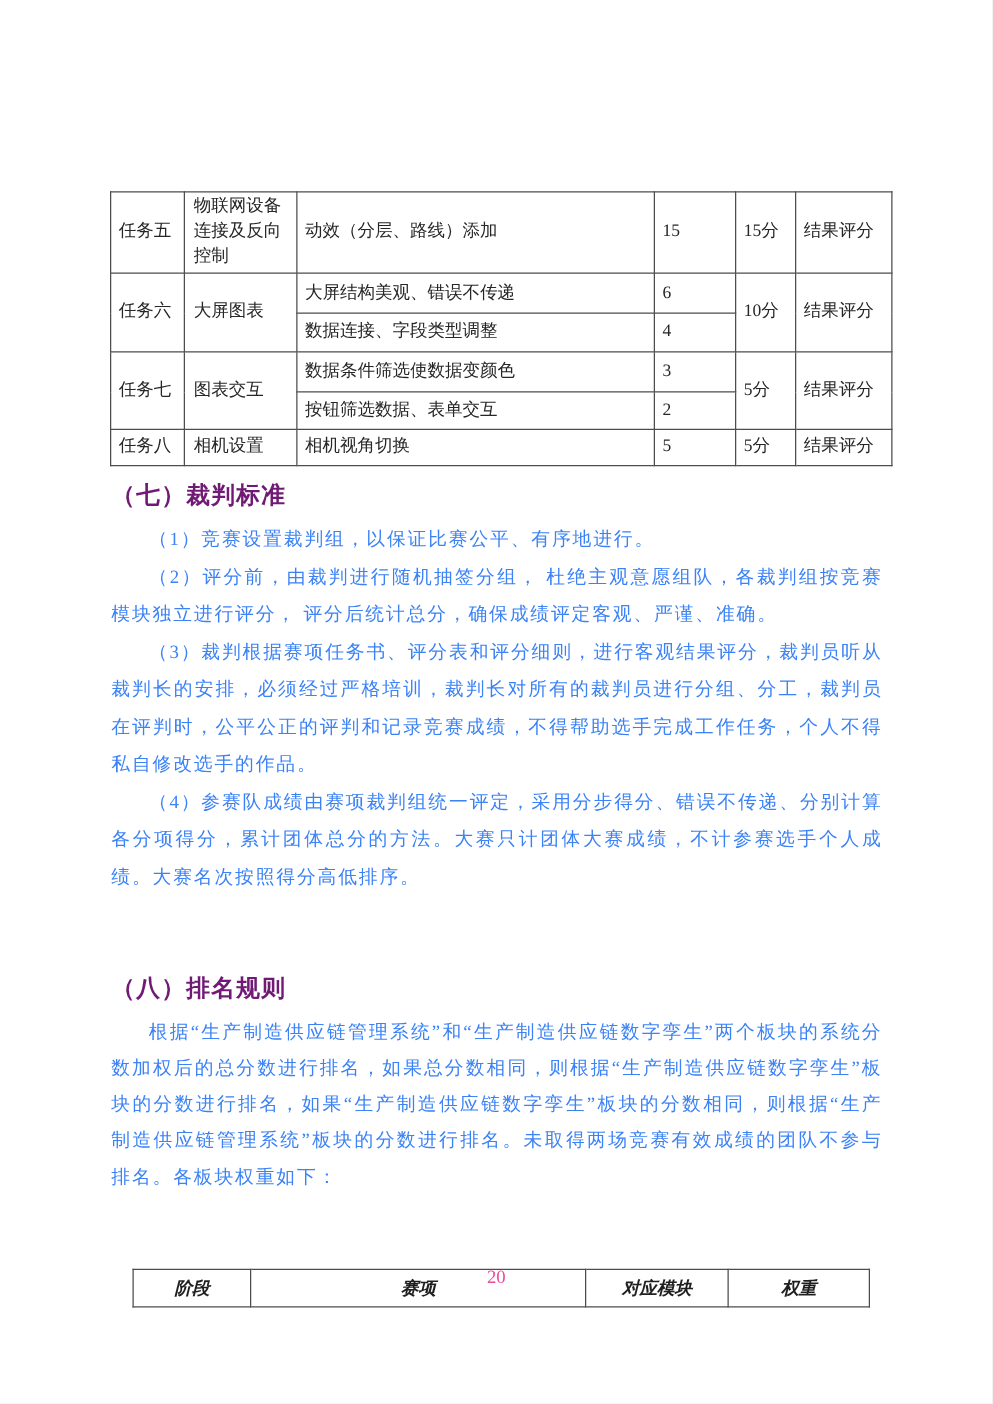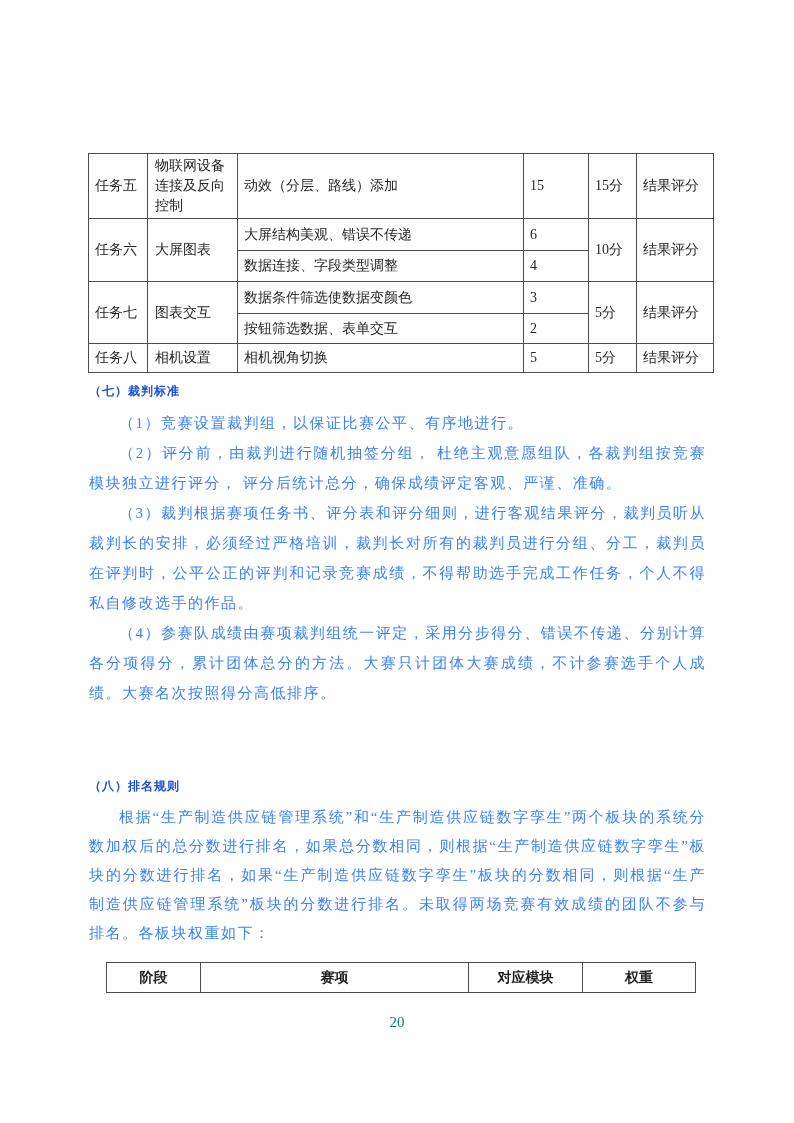--- a/index.html
+++ b/index.html
@@ -42,65 +42,66 @@
   .r6 { height: 29px; }
 
   
   .section {
     position: absolute;
     left: 89px;
     width: 617px;
     font-size: 15px;
   }
   .section-heading {
-    font-size: 12px;
+    font-size: 19px;
     font-weight: bold;
-    color: #1d4ed8;
+    color: #701a75;
     letter-spacing: 1px;
     margin: 0 0 8px 0;
   }
   .section p {
     line-height: 30px;
     text-indent: 2em;
     text-align: justify;
     letter-spacing: 1.5px;
     color: #3b82f6;
   }
   #judging-section { top: 383px; }
   #ranking-section { top: 778px; }
   #ranking-section p { line-height: 29px; }
 
   
   .weight-table {
     position: absolute;
     left: 106px;
-    top: 962px;
+    top: 1015px;
     width: 589px;
     border-collapse: collapse;
     table-layout: fixed;
     font-size: 14px;
+    font-style: italic;
   }
   .weight-table th {
     border: 1px solid #4d4d4d;
     height: 30px;
     text-align: center;
     vertical-align: middle;
     font-weight: bold;
     color: #1f1f1f;
   }
 
   
   .page-footer {
     position: absolute;
     left: 0;
     top: 1014px;
     width: 100%;
     text-align: center;
     font-size: 15px;
-    color: #0f766e;
+    color: #ec4899;
   }
 </style>
 </head>
 <body>
 
 <div class="page">
 
   <table class="score-table">
     <colgroup>
       <col style="width:59px">

